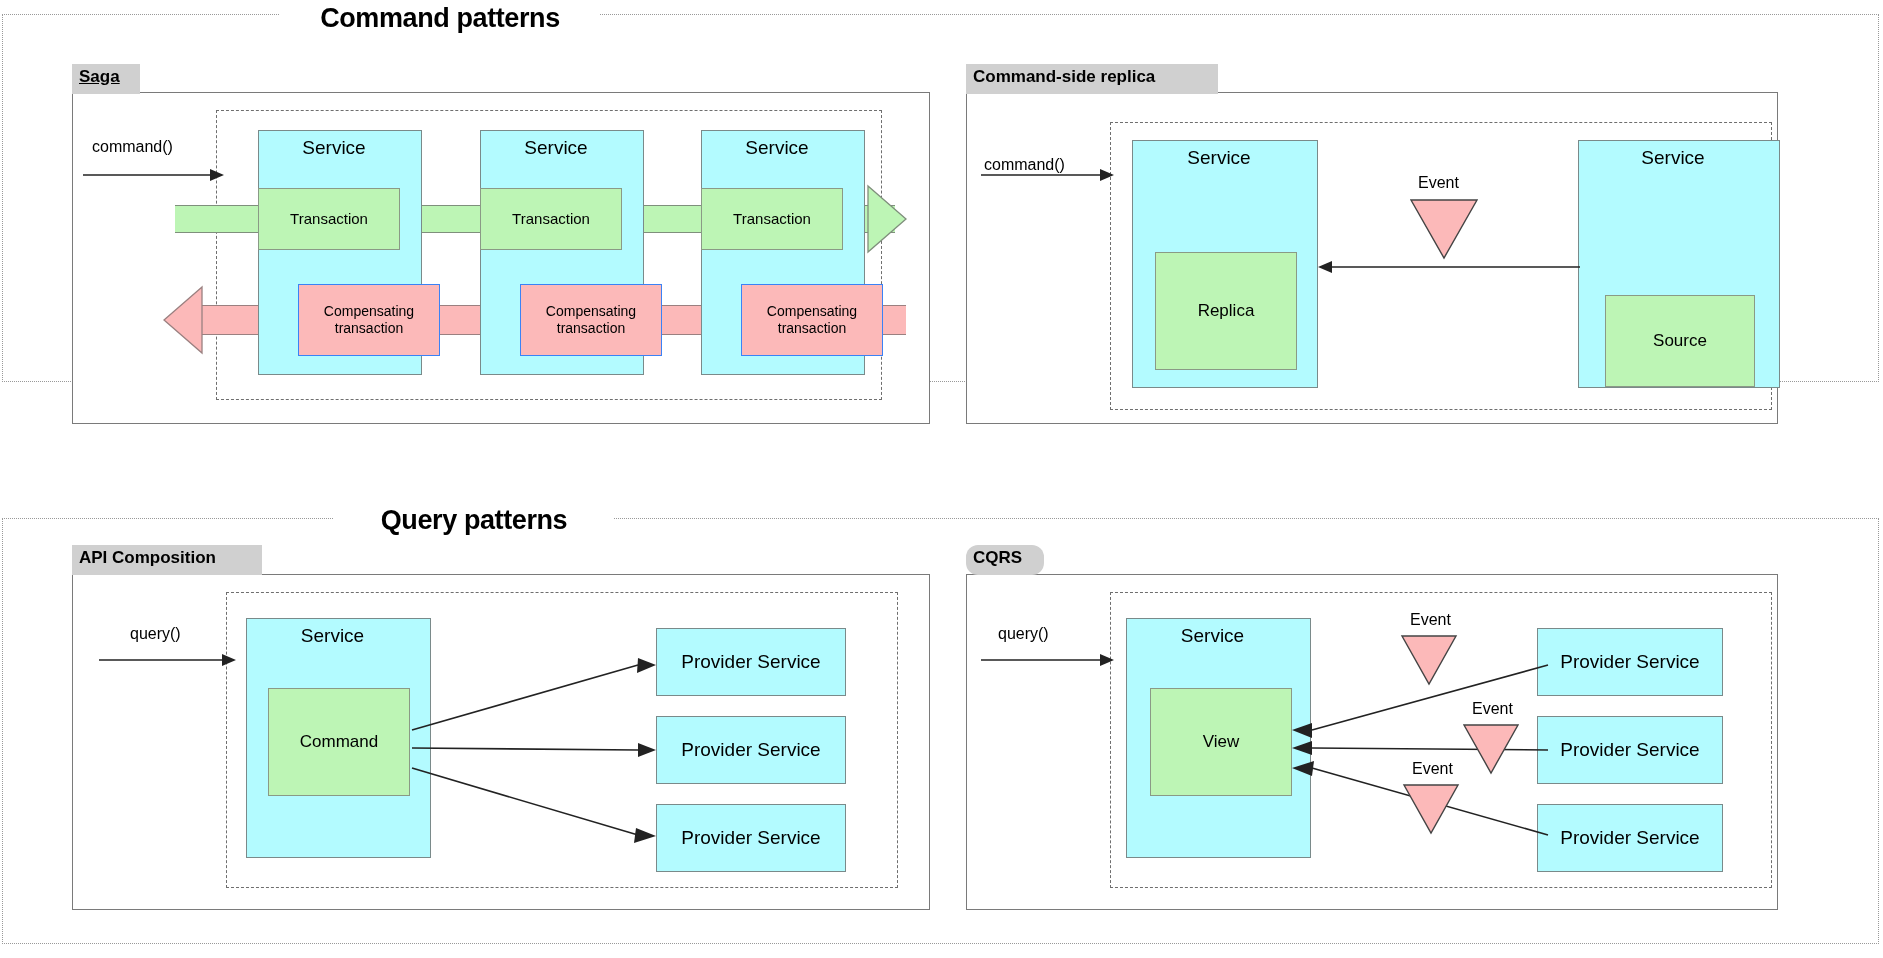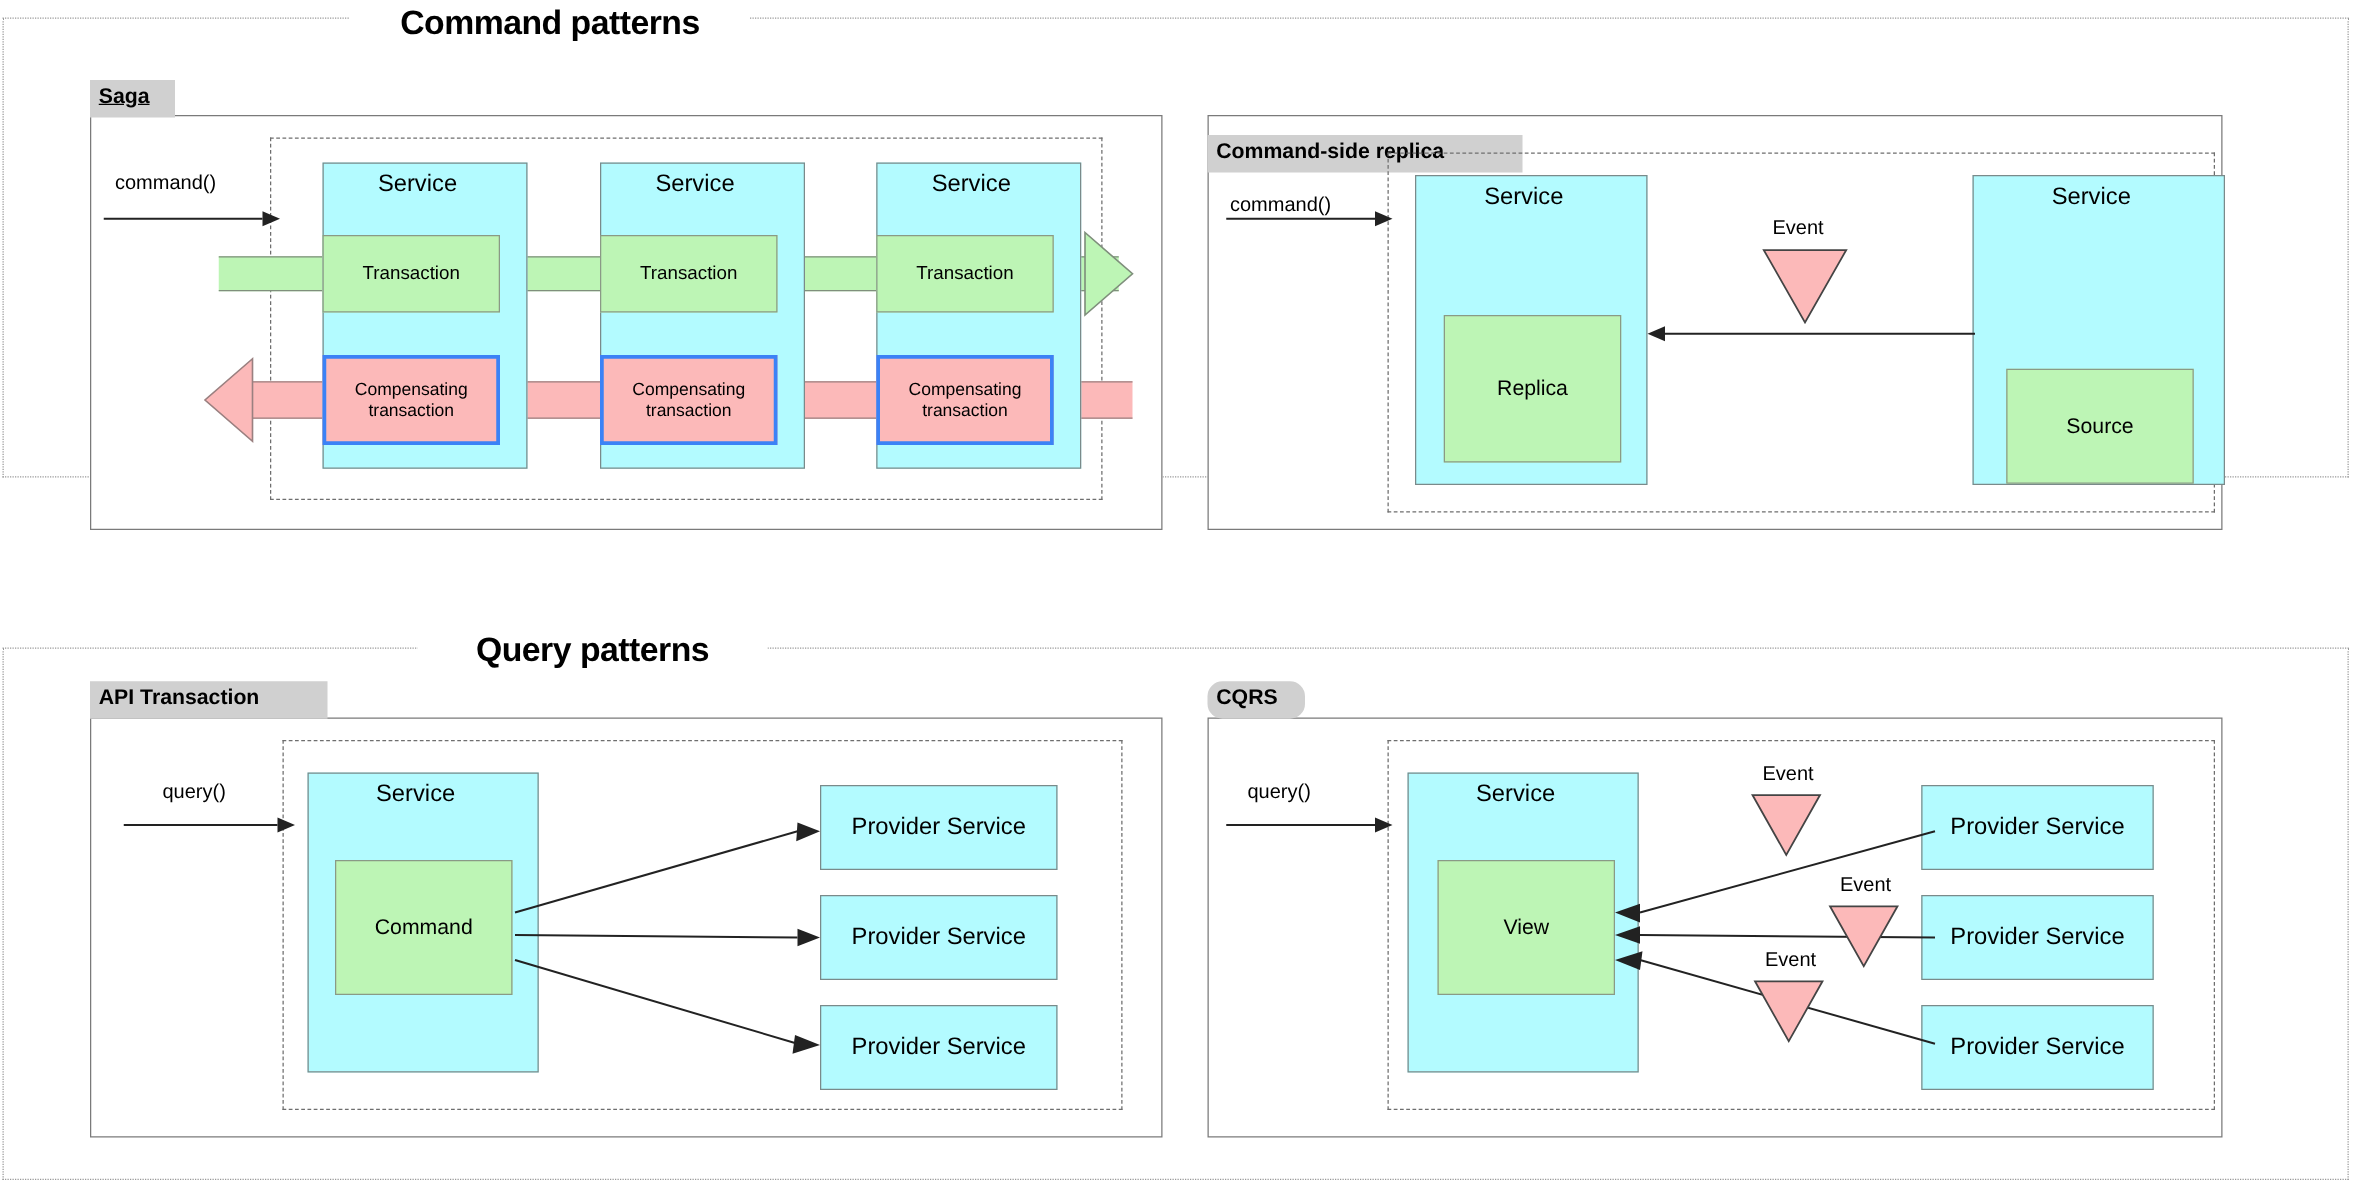--- a/index.html
+++ b/index.html
@@ -36,23 +36,23 @@
   }
   .provider{
     background:#b3fbff;border:1px solid #7a8a8a;
     display:flex;align-items:center;justify-content:center;
     text-align:center;font-size:19px;line-height:1.25;
   }
   .green{background:#bdf5b5;border:1px solid #8a9a86;
     display:flex;align-items:center;justify-content:center;
     text-align:center;font-size:15px;line-height:1.2;}
   .green.big{font-size:17px;}
-  .pink{background:#fcb9b9;border:3px solid #3b82f6;
+  .pink{background:#fcb9b9;border:1px solid #3b82f6;
     display:flex;align-items:center;justify-content:center;
-    text-align:center;font-size:14px;line-height:1.25;}
+    text-align:center;font-size:14px;line-height:1.25;margin-left:40px;}
 
   
   .lbl{font-size:16px;white-space:nowrap;line-height:1.1;}
   .lbl.ev{font-size:16px;}
 
   
   .bar-green{background:#bdf5b5;border-top:1px solid #7f8f7c;border-bottom:1px solid #7f8f7c;}
   .bar-pink{background:#fcb9b9;border-top:1px solid #9a8080;border-bottom:1px solid #9a8080;}
   svg{position:absolute;overflow:visible;}
   .ln{stroke:#222;stroke-width:1.6;fill:none;}
@@ -96,21 +96,21 @@
 <div class="abs green" style="left:480px;top:188px;width:142px;height:62px;">Transaction</div>
 <div class="abs pink" style="left:480px;top:284px;width:142px;height:72px;padding:0 8px;">Compensating transaction</div>
 
 <div class="abs svc" style="left:701px;top:130px;width:164px;height:245px;">
   <div class="svc-title">Service</div>
 </div>
 <div class="abs green" style="left:701px;top:188px;width:142px;height:62px;">Transaction</div>
 <div class="abs pink" style="left:701px;top:284px;width:142px;height:72px;padding:0 8px;">Compensating transaction</div>
 
 <div class="abs panel" style="left:966px;top:92px;width:812px;height:332px;"></div>
-<div class="abs panel-label" style="left:966px;top:64px;width:252px;height:30px;margin-top:44px;">Command-side replica</div>
+<div class="abs panel-label" style="left:966px;top:64px;width:252px;height:30px;">Command-side replica</div>
 
 <div class="abs dashed" style="left:1110px;top:122px;width:662px;height:288px;"></div>
 
 <div class="abs lbl" style="left:984px;top:156px;">command()</div>
 <svg class="abs" style="left:978px;top:160px;width:140px;height:30px;">
   <line class="ln" x1="3" y1="15" x2="122" y2="15"></line>
   <polygon points="122,9 136,15 122,21" fill="#222"></polygon>
 </svg>
 
 <div class="abs svc" style="left:1132px;top:140px;width:186px;height:248px;">
@@ -129,21 +129,21 @@
 </svg>
 <div class="abs lbl ev" style="left:1418px;top:174px;">Event</div>
 <svg class="abs" style="left:1409px;top:198px;width:70px;height:62px;">
   <polygon points="2,2 68,2 35,60" fill="#fcb9b9" stroke="#444" stroke-width="1.4"></polygon>
 </svg>
 
 <div class="abs group-frame" style="left:2px;top:518px;width:1877px;height:426px;"></div>
 <div class="abs group-title" style="left:334px;top:506px;width:280px;height:36px;">Query patterns</div>
 
 <div class="abs panel" style="left:72px;top:574px;width:858px;height:336px;"></div>
-<div class="abs panel-label" style="left:72px;top:545px;width:190px;height:30px;">API Transaction</div>
+<div class="abs panel-label" style="left:72px;top:545px;width:190px;height:30px;">API Composition</div>
 
 <div class="abs dashed" style="left:226px;top:592px;width:672px;height:296px;"></div>
 
 <div class="abs lbl" style="left:130px;top:625px;">query()</div>
 <svg class="abs" style="left:96px;top:645px;width:142px;height:30px;">
   <line class="ln" x1="3" y1="15" x2="126" y2="15"></line>
   <polygon points="126,9 140,15 126,21" fill="#222"></polygon>
 </svg>
 
 <div class="abs svc" style="left:246px;top:618px;width:185px;height:240px;">

